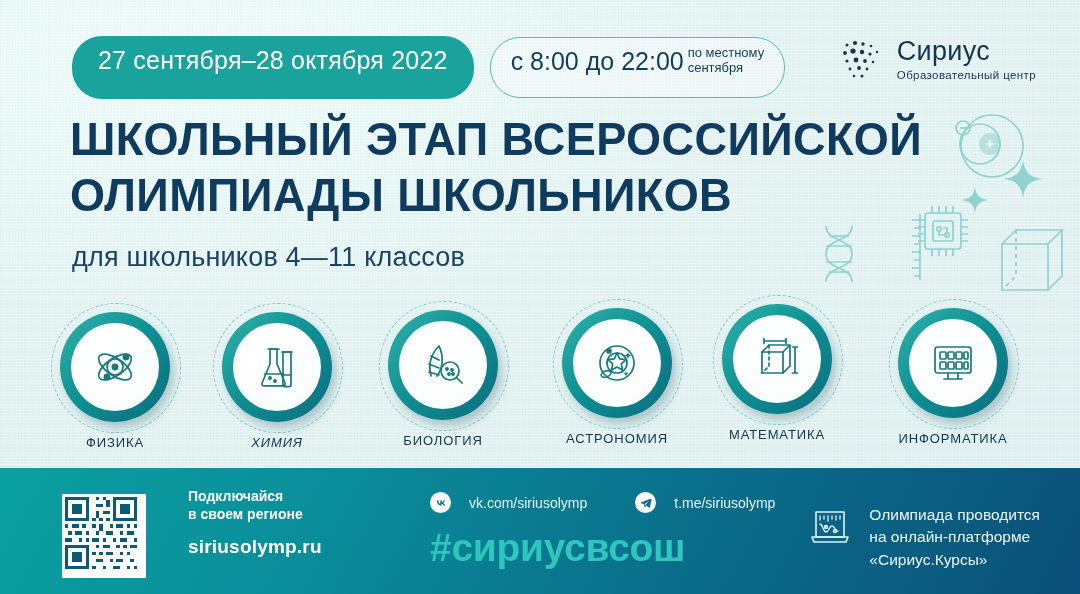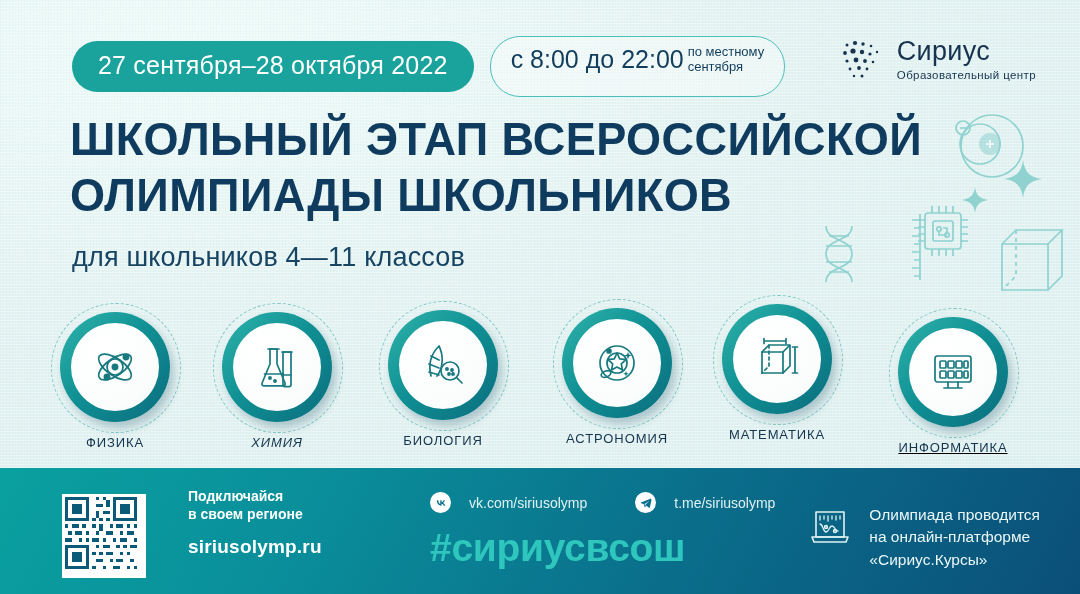--- a/index.html
+++ b/index.html
@@ -21,21 +21,21 @@
     background-image:
       repeating-linear-gradient(0deg, rgba(255,255,255,.45) 0 1px, rgba(255,255,255,0) 1px 3px),
       repeating-linear-gradient(90deg, rgba(180,215,215,.18) 0 1px, rgba(255,255,255,0) 1px 3px);
     opacity:.7;pointer-events:none;
   }
 
   
   .pill-row{position:absolute;left:72px;top:36px;display:flex;align-items:center;gap:16px;}
   .pill-date{
     background:#1aa39c;color:#fff;border-radius:30px;
-    padding:10px 26px 12px;font-size:25px;letter-spacing:.2px;white-space:nowrap;
+    padding:10px 26px 24px;font-size:25px;letter-spacing:.2px;white-space:nowrap;
     font-family:"Liberation Sans",sans-serif;
   }
   .pill-time{
     border:1.6px solid #4dbfba;border-radius:30px;background:rgba(255,255,255,.35);
     padding:8px 20px 21px;display:flex;align-items:center;gap:4px;white-space:nowrap;
   }
   .pill-time .big{font-size:25px;color:#123d5c;}
   .pill-time .small{font-size:13px;color:#123d5c;line-height:1.15;max-width:104px;}
 
   
@@ -287,21 +287,21 @@
             <path d="M10 18l7-7h21l-7 7M31 39l7-7V11"></path>
             <path d="M17 11v21l-7 7" stroke-dasharray="3 3"></path>
             <path d="M12 7h22M12 4.5v5M34 4.5v5"></path>
             <path d="M43 13v26M40.5 13h5M40.5 39h5"></path>
           </svg>
         </div>
       </div>
       <div class="label">МАТЕМАТИКА</div>
     </div>
 
-    <div class="subject" style="left:888px;top:17px;text-decoration:underline;">
+    <div class="subject" style="left:888px;top:8px;">
       <div class="badge-wrap">
         <div class="dashed"></div>
         <div class="ring"></div>
         <div class="disc">
           <svg width="50" height="50" viewBox="0 0 50 50">
             <rect x="7" y="9" width="36" height="26" rx="2.5"></rect>
             <path d="M20 35v5M30 35v5M16 41h18"></path>
             <rect x="12" y="14" width="6" height="7" rx="1"></rect>
               <rect x="20" y="14" width="6" height="7" rx="1"></rect>
             <rect x="28" y="14" width="6" height="7" rx="1"></rect>

